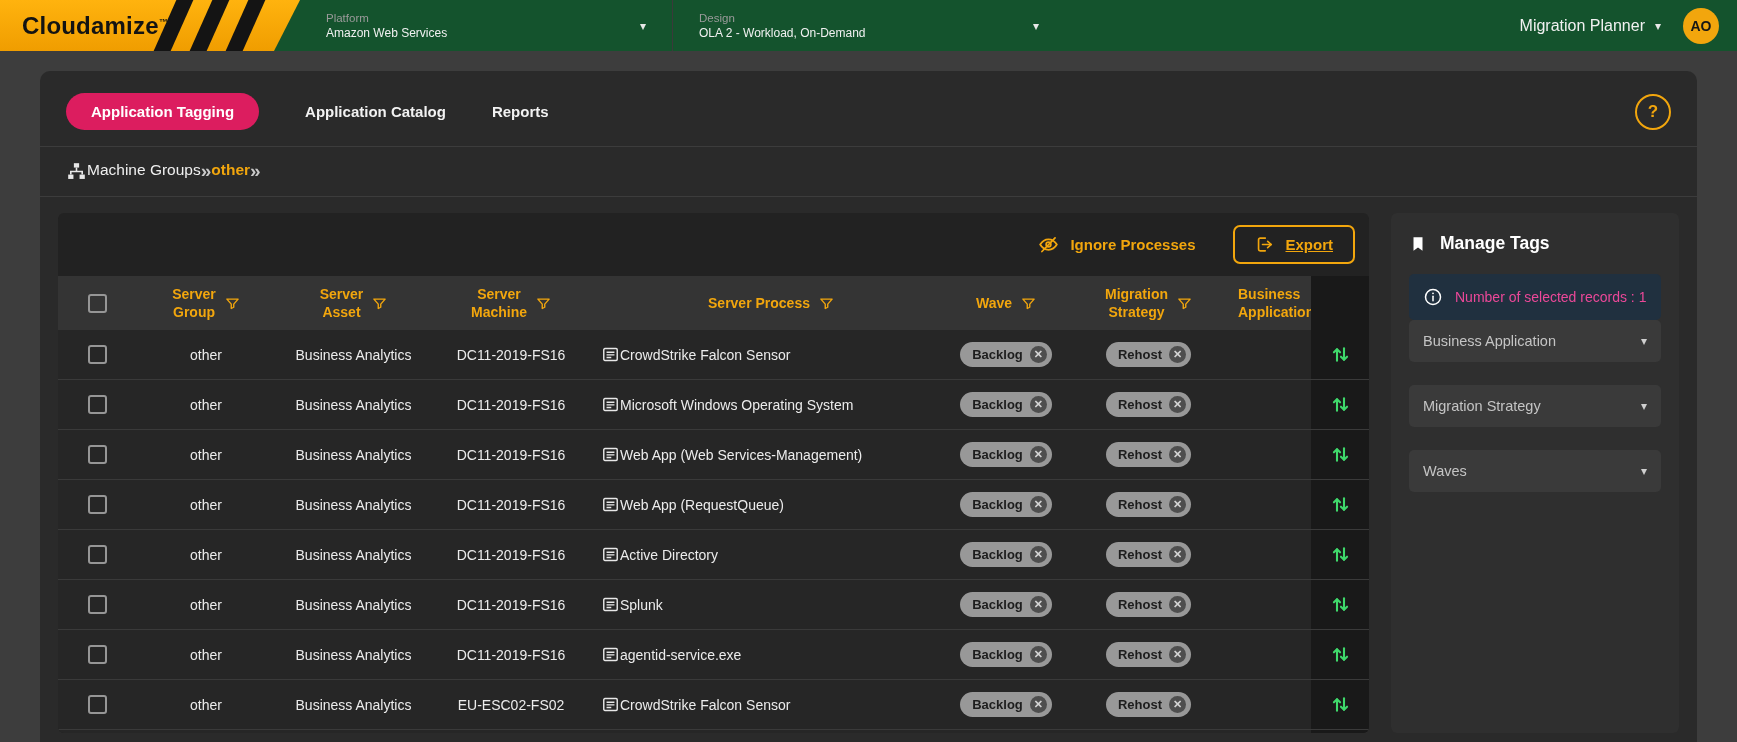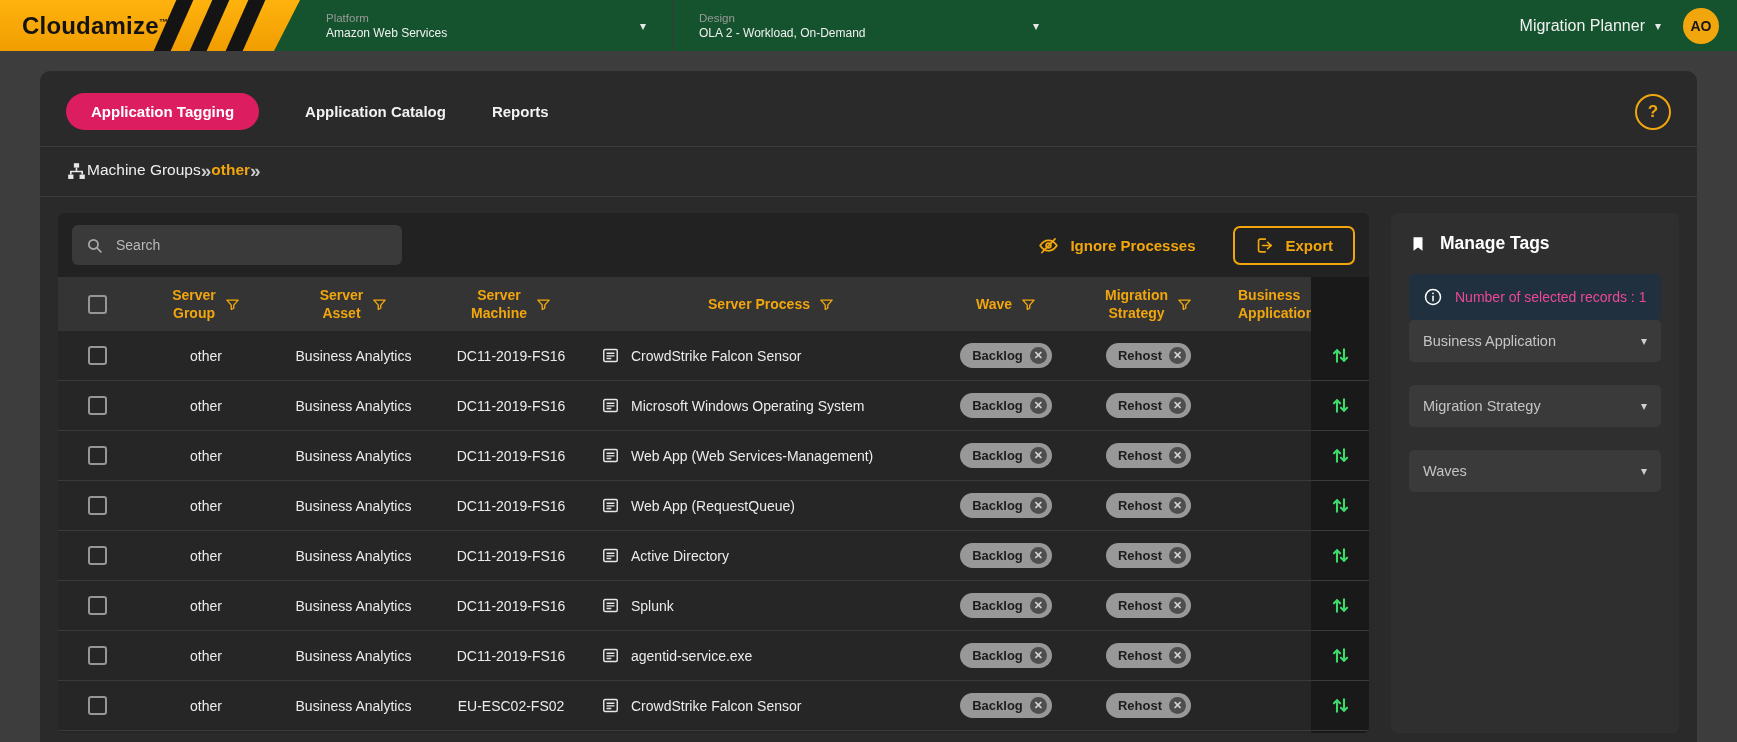--- a/index.html
+++ b/index.html
@@ -63,42 +63,42 @@
 
   .tc-toolbar { display:flex; align-items:center; padding:12px 14px; gap:16px; }
   .search { display:flex; align-items:center; gap:11px; background:#3a3a3a; border-radius:6px;
             height:40px; width:330px; padding:0 14px; }
   .search input { background:transparent; border:none; outline:none; color:#ddd; font-size:14px; width:100%; }
   .search input::placeholder { color:#b9b9b9; }
   .ignore-btn { margin-left:auto; display:flex; align-items:center; gap:11px; background:transparent; border:none;
                 color:#f2a60d; font-weight:700; font-size:15px; cursor:pointer; font-family:inherit; }
   .export-btn { display:flex; align-items:center; gap:11px; border:2px solid #f2a60d; border-radius:7px;
                 background:transparent; color:#f2a60d; font-weight:700; font-size:15px; padding:8px 20px;
-                margin-left:16px; cursor:pointer; font-family:inherit; }
+                margin-left:16px; cursor:pointer; font-family:inherit;text-decoration:underline; }
 
   
   .thead { display:flex; background:#343434; align-items:stretch; }
   .th { display:flex; align-items:center; justify-content:center; gap:9px; color:#f2a60d;
         font-weight:700; font-size:14px; text-align:center; line-height:1.3; padding:9px 2px; }
   .th .wrap { width:min-content; }
   .tbody { flex:1; overflow:hidden; }
   .tr { display:flex; align-items:stretch; height:50px; border-bottom:1px solid #3a3a3a; background:#262626; }
   .td { display:flex; align-items:center; justify-content:center; font-size:14px; color:#ececec; text-align:center; }
 
   .c-cb       { width:78px;  flex-shrink:0; }
   .c-group    { width:140px; flex-shrink:0; }
   .c-asset    { width:155px; flex-shrink:0; }
   .c-machine  { width:160px; flex-shrink:0; }
   .c-process  { width:360px; flex-shrink:0; }
   .c-wave     { width:110px; flex-shrink:0; }
   .c-strategy { width:175px; flex-shrink:0; }
   .c-busapp   { flex:1; overflow:hidden; }
   .c-action   { width:58px; flex-shrink:0; background:#191919; display:flex; align-items:center; justify-content:center; }
 
-  .td.c-process { justify-content:flex-start; gap:11px; padding-left:10px; text-align:left; }
+  .td.c-process { justify-content:flex-start; padding-left:10px; text-align:left; }
   .th.c-busapp { justify-content:flex-start; }
   .th.c-busapp .wrap { text-align:left; }
 
   input[type="checkbox"] { appearance:none; width:19px; height:19px; border:2px solid #969696;
                            border-radius:3px; background:transparent; margin:0; cursor:pointer; }
 
   .pill { display:inline-flex; align-items:center; gap:7px; background:#989898; color:#1d1d1d;
           font-weight:700; font-size:13px; border-radius:13px; padding:4px 5px 4px 12px; white-space:nowrap; }
   .pill .x { width:17px; height:17px; border-radius:50%; background:#4e4e4e; color:#d4d4d4;
              display:flex; align-items:center; justify-content:center; font-size:11px; cursor:pointer; }
@@ -181,29 +181,20 @@
     <span class="bc-sep">»</span>
   </div>
 
   <div class="hr"></div>
 
   <div class="content-row">
 
     <section class="table-card">
 
       <div class="tc-toolbar">
-        <div class="search">
-          <span class="icon">
-            <svg width="17" height="17" viewBox="0 0 24 24" fill="none" stroke="#a8a8a8" stroke-width="2.4" stroke-linecap="round">
-              <circle cx="10.5" cy="10.5" r="6.5"></circle>
-                <path d="M15.5 15.5L21 21"></path>
-            </svg>
-          </span>
-          <input type="text" placeholder="Search" style="">
-        </div>
 
         <button class="ignore-btn">
           <span class="icon">
             <svg width="21" height="21" viewBox="0 0 24 24" fill="none" stroke="#f2a60d" stroke-width="2" stroke-linecap="round">
               <path d="M2.5 12s3.5-6 9.5-6 9.5 6 9.5 6-3.5 6-9.5 6-9.5-6-9.5-6z"></path>
               <circle cx="12" cy="12" r="2.7"></circle>
               <path d="M4.5 20L19.5 4.5"></path>
             </svg>
           </span>
           <span>Ignore Processes</span>

